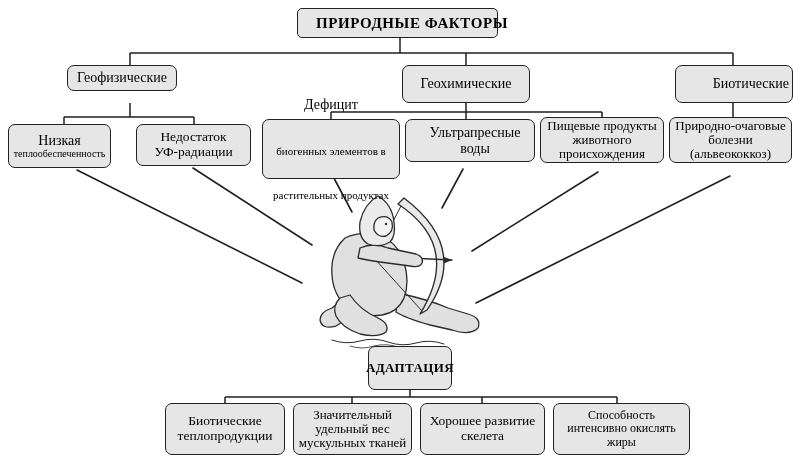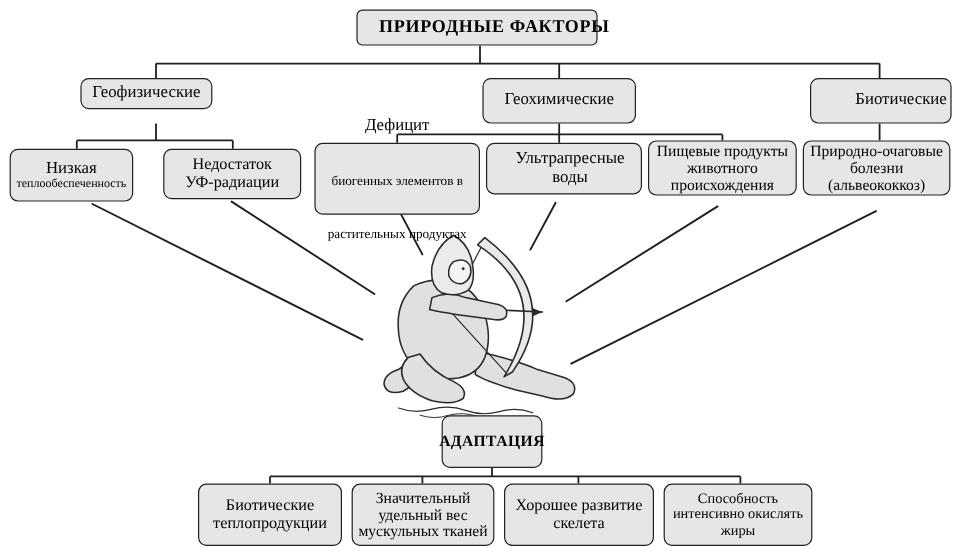--- a/index.html
+++ b/index.html
@@ -115,19 +115,19 @@
   </div>
   <div class="box" style="left:293px;top:403px;width:119px;height:52px;">
     <span class="l125">Значительный</span>
     <span class="l125">удельный вес</span>
     <span class="l125">мускульных тканей</span>
   </div>
   <div class="box" style="left:420px;top:403px;width:125px;height:52px;">
     <span class="l13">Хорошее развитие</span>
     <span class="l13">скелета</span>
   </div>
-  <div class="box" style="left:553px;top:403px;width:124px;height:52px;">
+  <div class="box" style="left:553px;top:403px;width:137px;height:52px;">
     <span class="l12">Способность</span>
     <span class="l12">интенсивно окислять</span>
     <span class="l12">жиры</span>
   </div>
 
 </div>
 
 </body></html>

